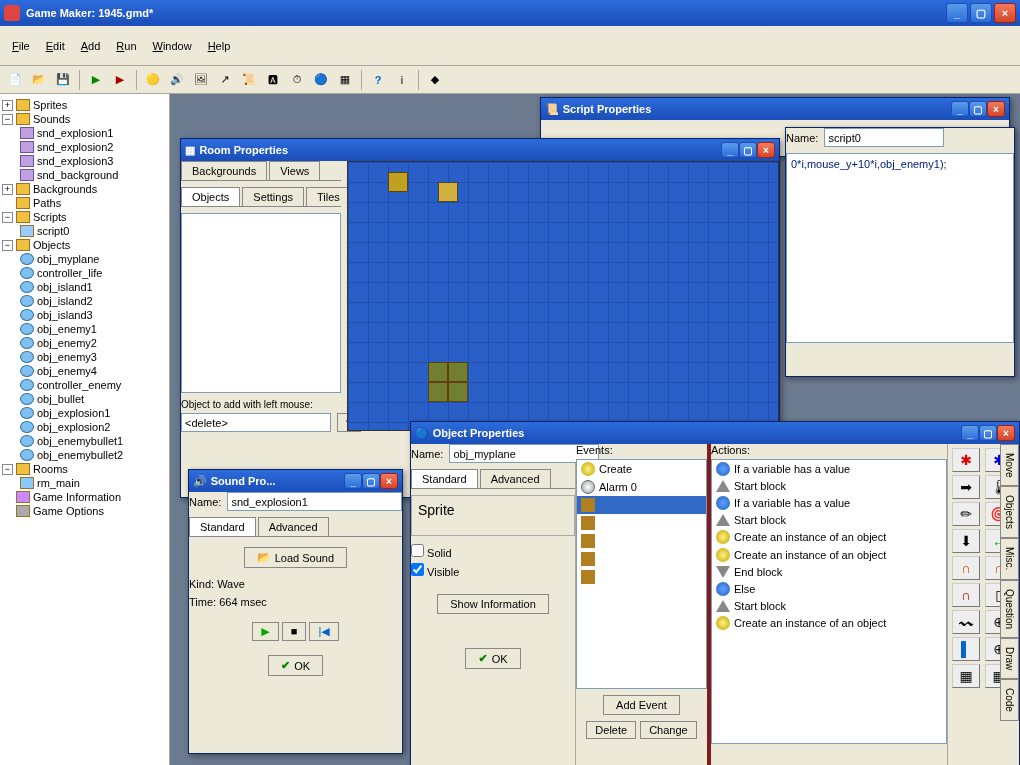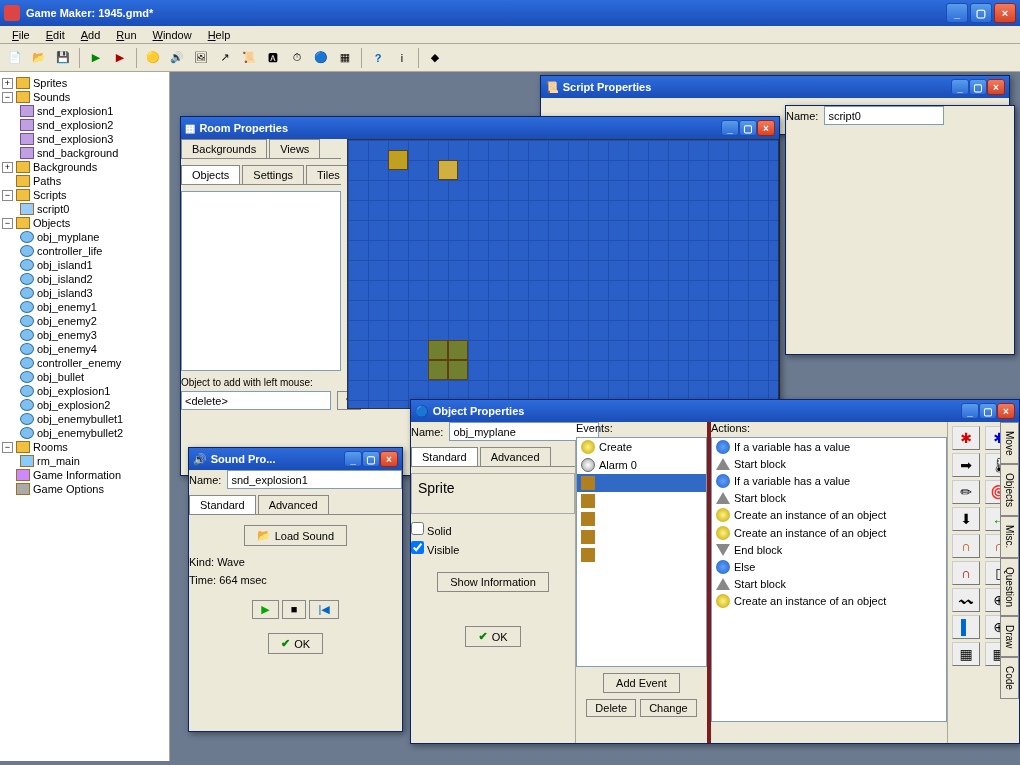--- a/index.html
+++ b/index.html
@@ -7,21 +7,21 @@
 
 
 .titlebar { height: 26px; background: linear-gradient(#2d6cdc, #1a4db8); display: flex; align-items: center; padding: 0 4px; color: #fff; font-weight: bold; }
 .titlebar .icon { width: 16px; height: 16px; background: #d44; border-radius: 3px; margin-right: 6px; }
 .titlebar .title { flex: 1; }
 .winbtns { display: flex; gap: 2px; }
 .winbtn { width: 22px; height: 20px; background: linear-gradient(#5a9de8,#2d6cdc); border: 1px solid #1a4db8; border-radius: 3px; display: flex; align-items: center; justify-content: center; color: #fff; font-weight: bold; cursor: pointer; }
 .winbtn.close { background: linear-gradient(#f27b5c,#d64428); border-color: #a02010; }
 
 
-.menubar { height: 18px; background: #ece9d8; display: flex; align-items: center; padding: 0 4px; border-bottom: 1px solid #aca899; }
+.menubar { height: 40px; background: #ece9d8; display: flex; align-items: center; padding: 0 4px; border-bottom: 1px solid #aca899; }
 .menubar span { padding: 2px 8px; cursor: pointer; text-decoration: underline; text-decoration-color: transparent; }
 .menubar span:first-letter { text-decoration: underline; }
 
 
 .toolbar { height: 28px; background: #ece9d8; display: flex; align-items: center; padding: 2px 4px; border-bottom: 1px solid #aca899; gap: 2px; }
 .tbtn { width: 22px; height: 22px; display: flex; align-items: center; justify-content: center; cursor: pointer; border-radius: 2px; }
 .tsep { width: 1px; height: 20px; background: #aca899; margin: 0 3px; }
 
 
 .main { display: flex; height: calc(100% - 76px); }
@@ -265,20 +265,21 @@
         <div class="winbtn">▢</div>
         <div class="winbtn close">×</div>
       </div>
     </div>
     <div class="mdiwin" style="left:615px; top:33px; width:230px; height:250px; background:#ece9d8;">
       <div class="mbody">
         <div class="field-row">
             <label>Name:</label>
           <input style="width: 120px;" value="script0">
         </div>
+        <div class="script-area"><span>0*i,mouse_y+10*i,obj_enemy1);</span></div>
       </div>
     </div>
 
     <div class="mdiwin" style="left:10px; top:44px; width:600px; height:360px;">
       <div class="mtitle">
           <span>▦</span>
           <span class="mt">Room Properties</span>
         <div class="winbtn">_</div>
         <div class="winbtn">▢</div>
         <div class="winbtn close">×</div>

